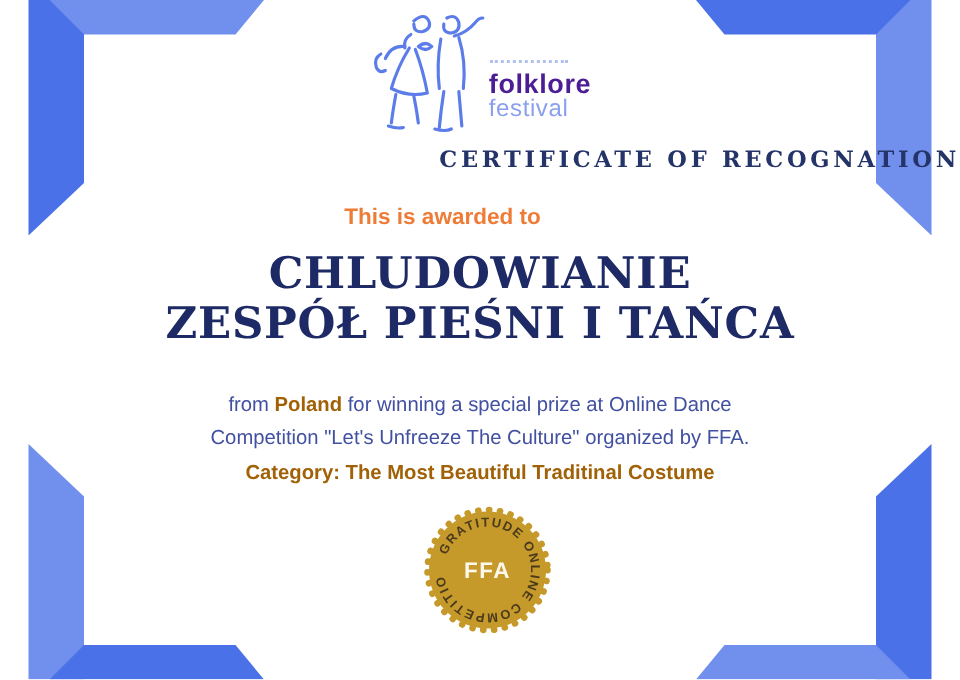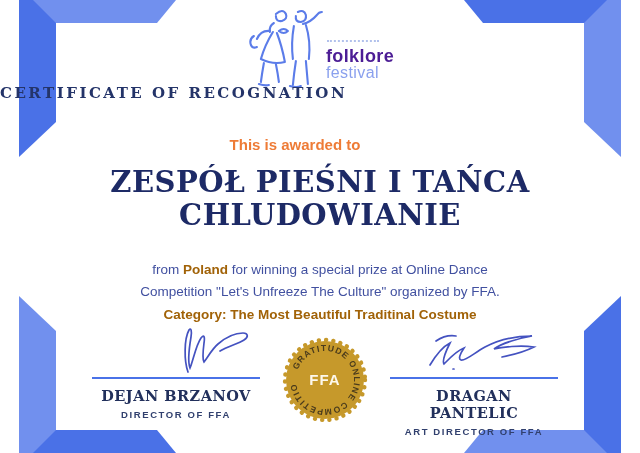--- a/index.html
+++ b/index.html
@@ -13,21 +13,21 @@
   .logo{position:absolute;left:50%;top:6px;transform:translateX(-50%);
         display:flex;align-items:flex-start;}
   .logo-dancers{width:78px;height:84px;}
   .logo-textcol{margin-left:2px;padding-top:34px;}
   .logo-fineprint{width:52px;height:3px;margin:0 0 2px 1px;
         border-top:2px dotted #9fb2e8;opacity:.8;}
   .logo-name1{font-size:18px;font-weight:bold;color:#4c1d95;line-height:1.0;letter-spacing:.4px;}
   .logo-name2{font-size:16px;color:#8aa0ee;line-height:1.05;letter-spacing:.4px;}
 
   
-  .heading{position:absolute;top:84px;left:0;width:640px;text-align:left;
+  .heading{position:absolute;top:97px;left:0;width:640px;text-align:right;
         font-family:"DejaVu Serif","Liberation Serif",serif;font-weight:bold;
         font-size:15px;letter-spacing:2.5px;color:#243469;}
   .awarded{position:absolute;top:136px;left:0;width:590px;text-align:center;
         font-size:15px;color:#ee7b36;font-weight:bold;}
   .recipient{position:absolute;top:166px;left:0;width:640px;text-align:center;
         font-family:"DejaVu Serif","Liberation Serif",serif;font-weight:bold;
         font-size:29px;line-height:1.15;color:#1d2a66;letter-spacing:.5px;}
 
   
   .description{position:absolute;top:259px;left:70px;width:500px;text-align:center;
@@ -96,53 +96,35 @@
       <div class="logo-fineprint"></div>
       <div class="logo-name1">folklore</div>
       <div class="logo-name2">festival</div>
     </div>
   </div>
 
   <div class="heading">CERTIFICATE OF RECOGNATION</div>
   <div class="awarded">This is awarded to</div>
 
   <div class="recipient">
+    <div>CHLUDOWIANIE</div>
     <div>ZESPÓŁ PIEŚNI I TAŃCA</div>
-    <div>CHLUDOWIANIE</div>
   </div>
 
   <div class="description">
     <span>from</span>
     <b>Poland</b>
     <span>for winning a special prize at  Online Dance</span>
     <br>
     <span>Competition "Let's Unfreeze The Culture" organized by FFA.</span>
     <br>
     <b>Category: The Most Beautiful Traditinal Costume</b>
   </div>
 
-  <div class="sig-block sig-left">
-    <svg class="sig-scribble" viewBox="0 0 168 52" fill="none" stroke="#4452c0" stroke-width="1.7" stroke-linecap="round">
-      <path d="M96,49 C92,38 92,16 97,7 C99,4 100,8 99,14 C97,26 96,40 98,45 C101,38 104,22 109,15 C112,11 113,14 112,20 C111,28 110,36 112,39 C116,34 120,26 126,21 C133,15 143,10 151,10 C156,10 157,14 152,17 C146,21 136,23 128,28"></path>
-    </svg>
-    <div class="sig-line"></div>
-    <div class="sig-name">DEJAN BRZANOV</div>
-    <div class="sig-title">DIRECTOR OF FFA</div>
-  </div>
 
-  <div class="sig-block sig-right">
-    <svg class="sig-scribble" viewBox="0 0 168 52" fill="none" stroke="#4452c0" stroke-width="1.7" stroke-linecap="round">
-      <path d="M40,42 C46,32 52,24 60,20 C56,28 52,38 54,41 C58,37 66,28 74,25 C70,31 68,36 71,37 C76,38 84,30 95,24 C108,17 124,13 142,13 C130,15 112,20 104,26 C112,24 130,22 144,24 C136,28 122,32 112,34"></path>
-      <path d="M46,18 C52,14 60,12 66,13"></path>
-      <path d="M63,46 l1,0"></path>
-    </svg>
-    <div class="sig-line"></div>
-    <div class="sig-name">DRAGAN PANTELIC</div>
-    <div class="sig-title">ART DIRECTOR OF FFA</div>
-  </div>
 
   <svg class="seal" viewBox="0 0 86 86">
     <circle cx="43" cy="43" r="40" fill="none" stroke="#c6992b" stroke-width="4.4" stroke-dasharray="0.1 7.18" stroke-linecap="round"></circle>
     <circle cx="43" cy="43" r="39" fill="#c6992b"></circle>
     <path id="seal-ring-path" d="M 43,43 m -29,0 a 29,29 0 1,1 58,0 a 29,29 0 1,1 -58,0" fill="none"></path>
     <text class="seal-ring-text">
       <textPath href="#seal-ring-path" startOffset="10">GRATITUDE   ONLINE   COMPETITION</textPath>
     </text>
     <text class="seal-center-text" x="43" y="48" text-anchor="middle">FFA</text>
   </svg>

